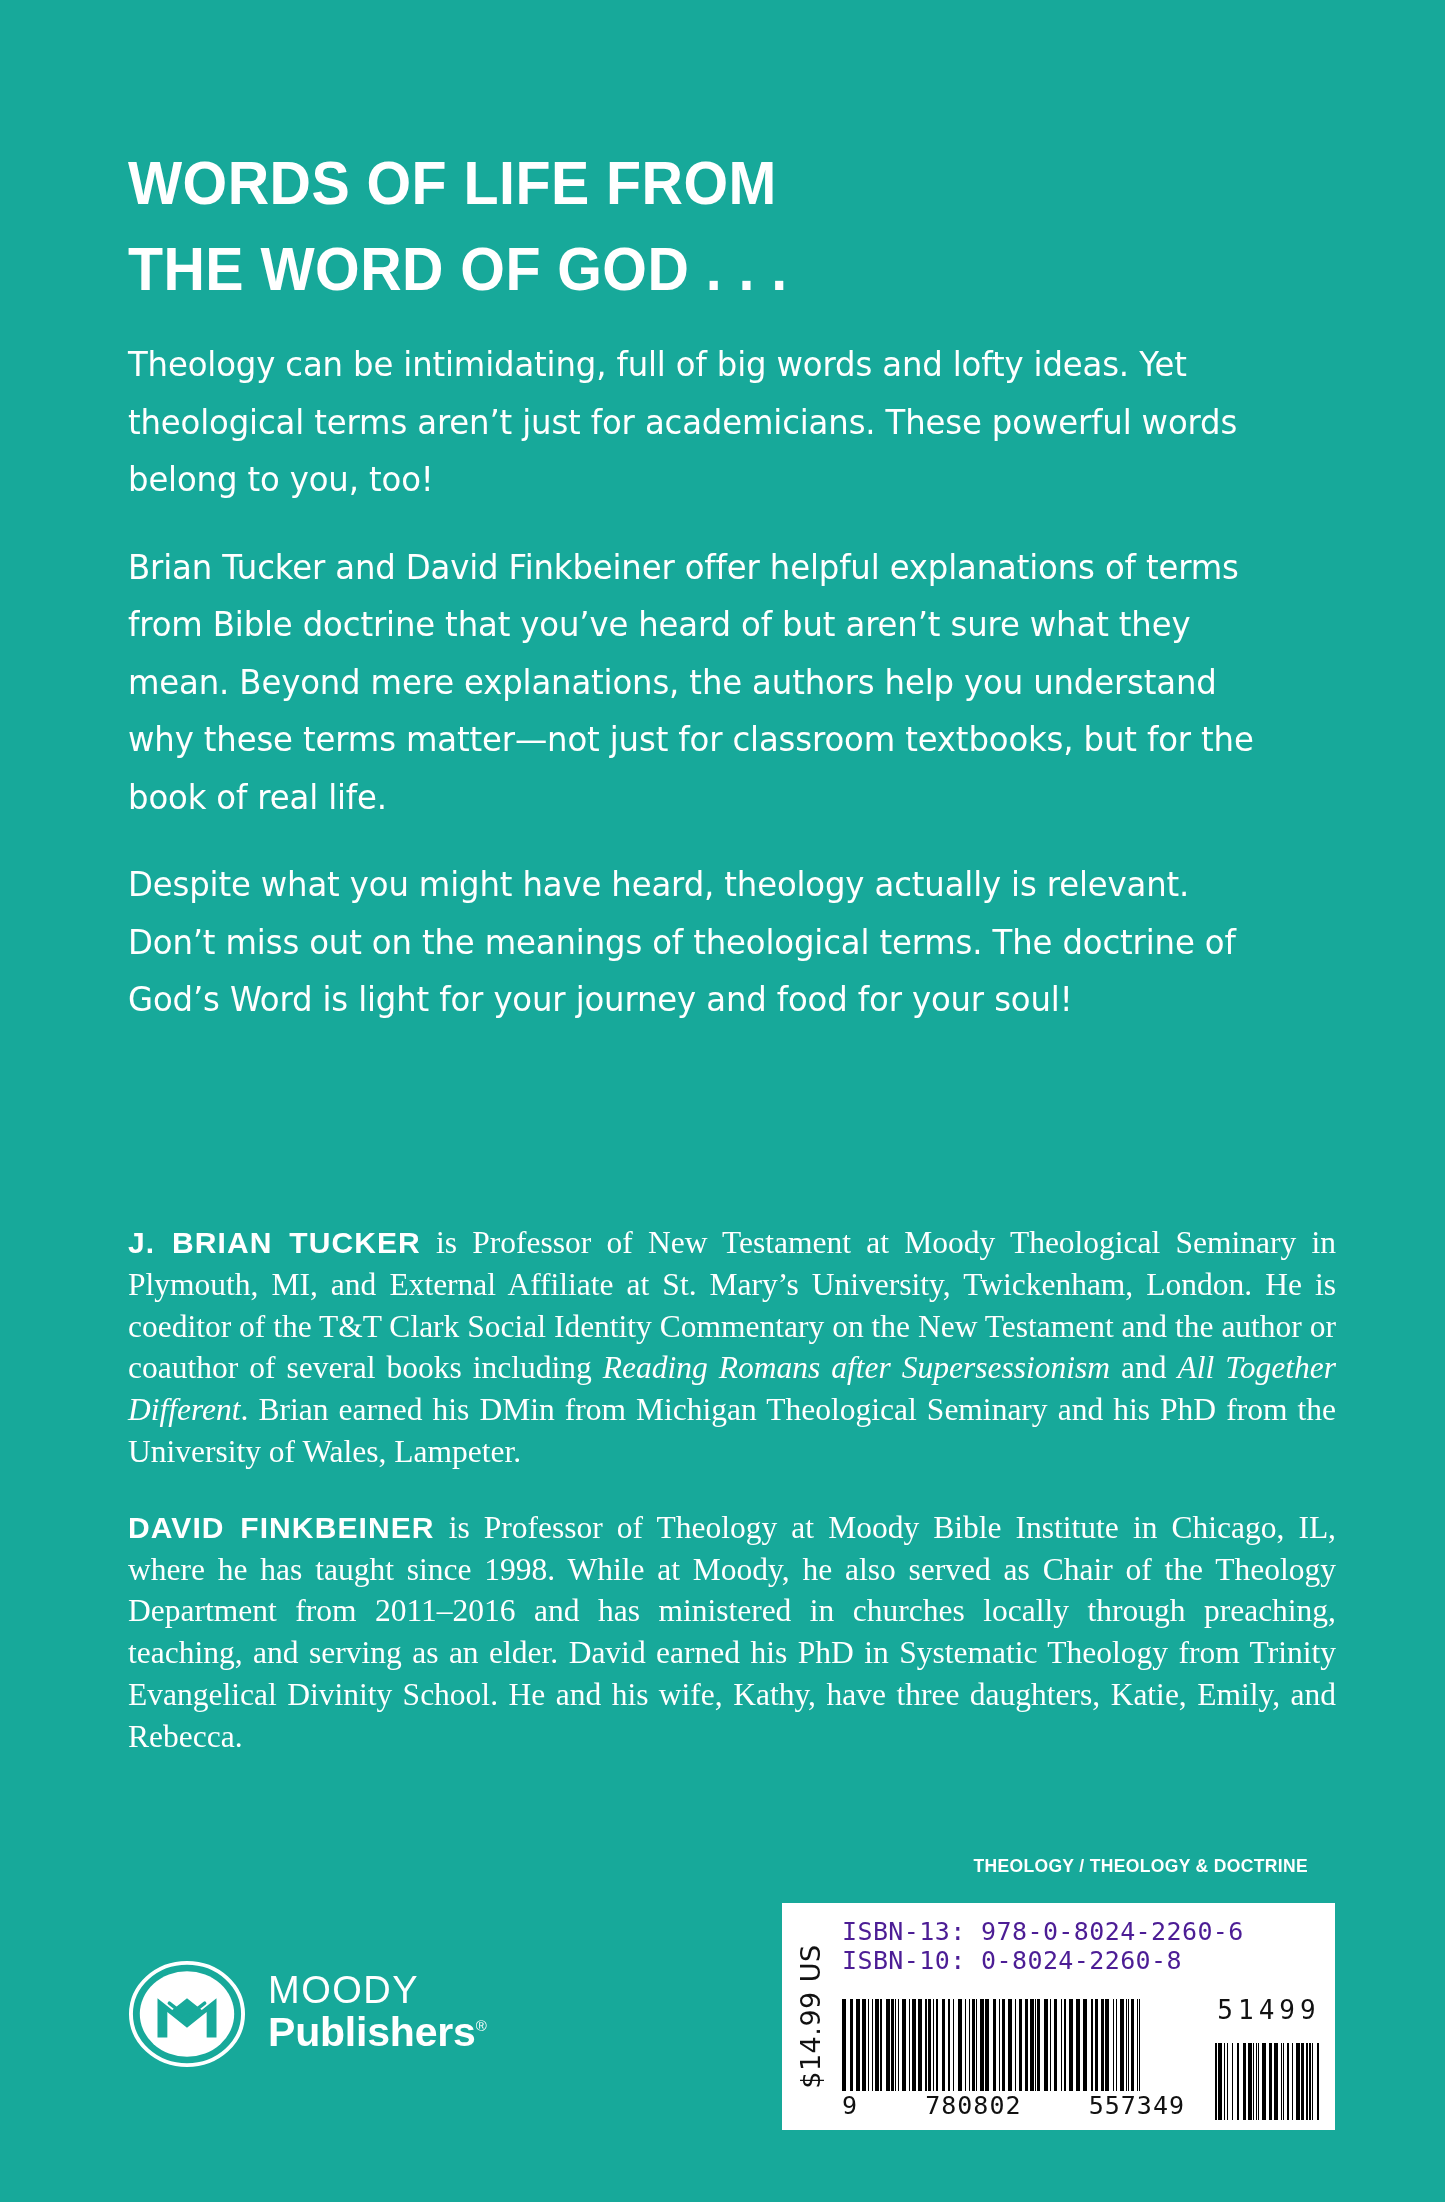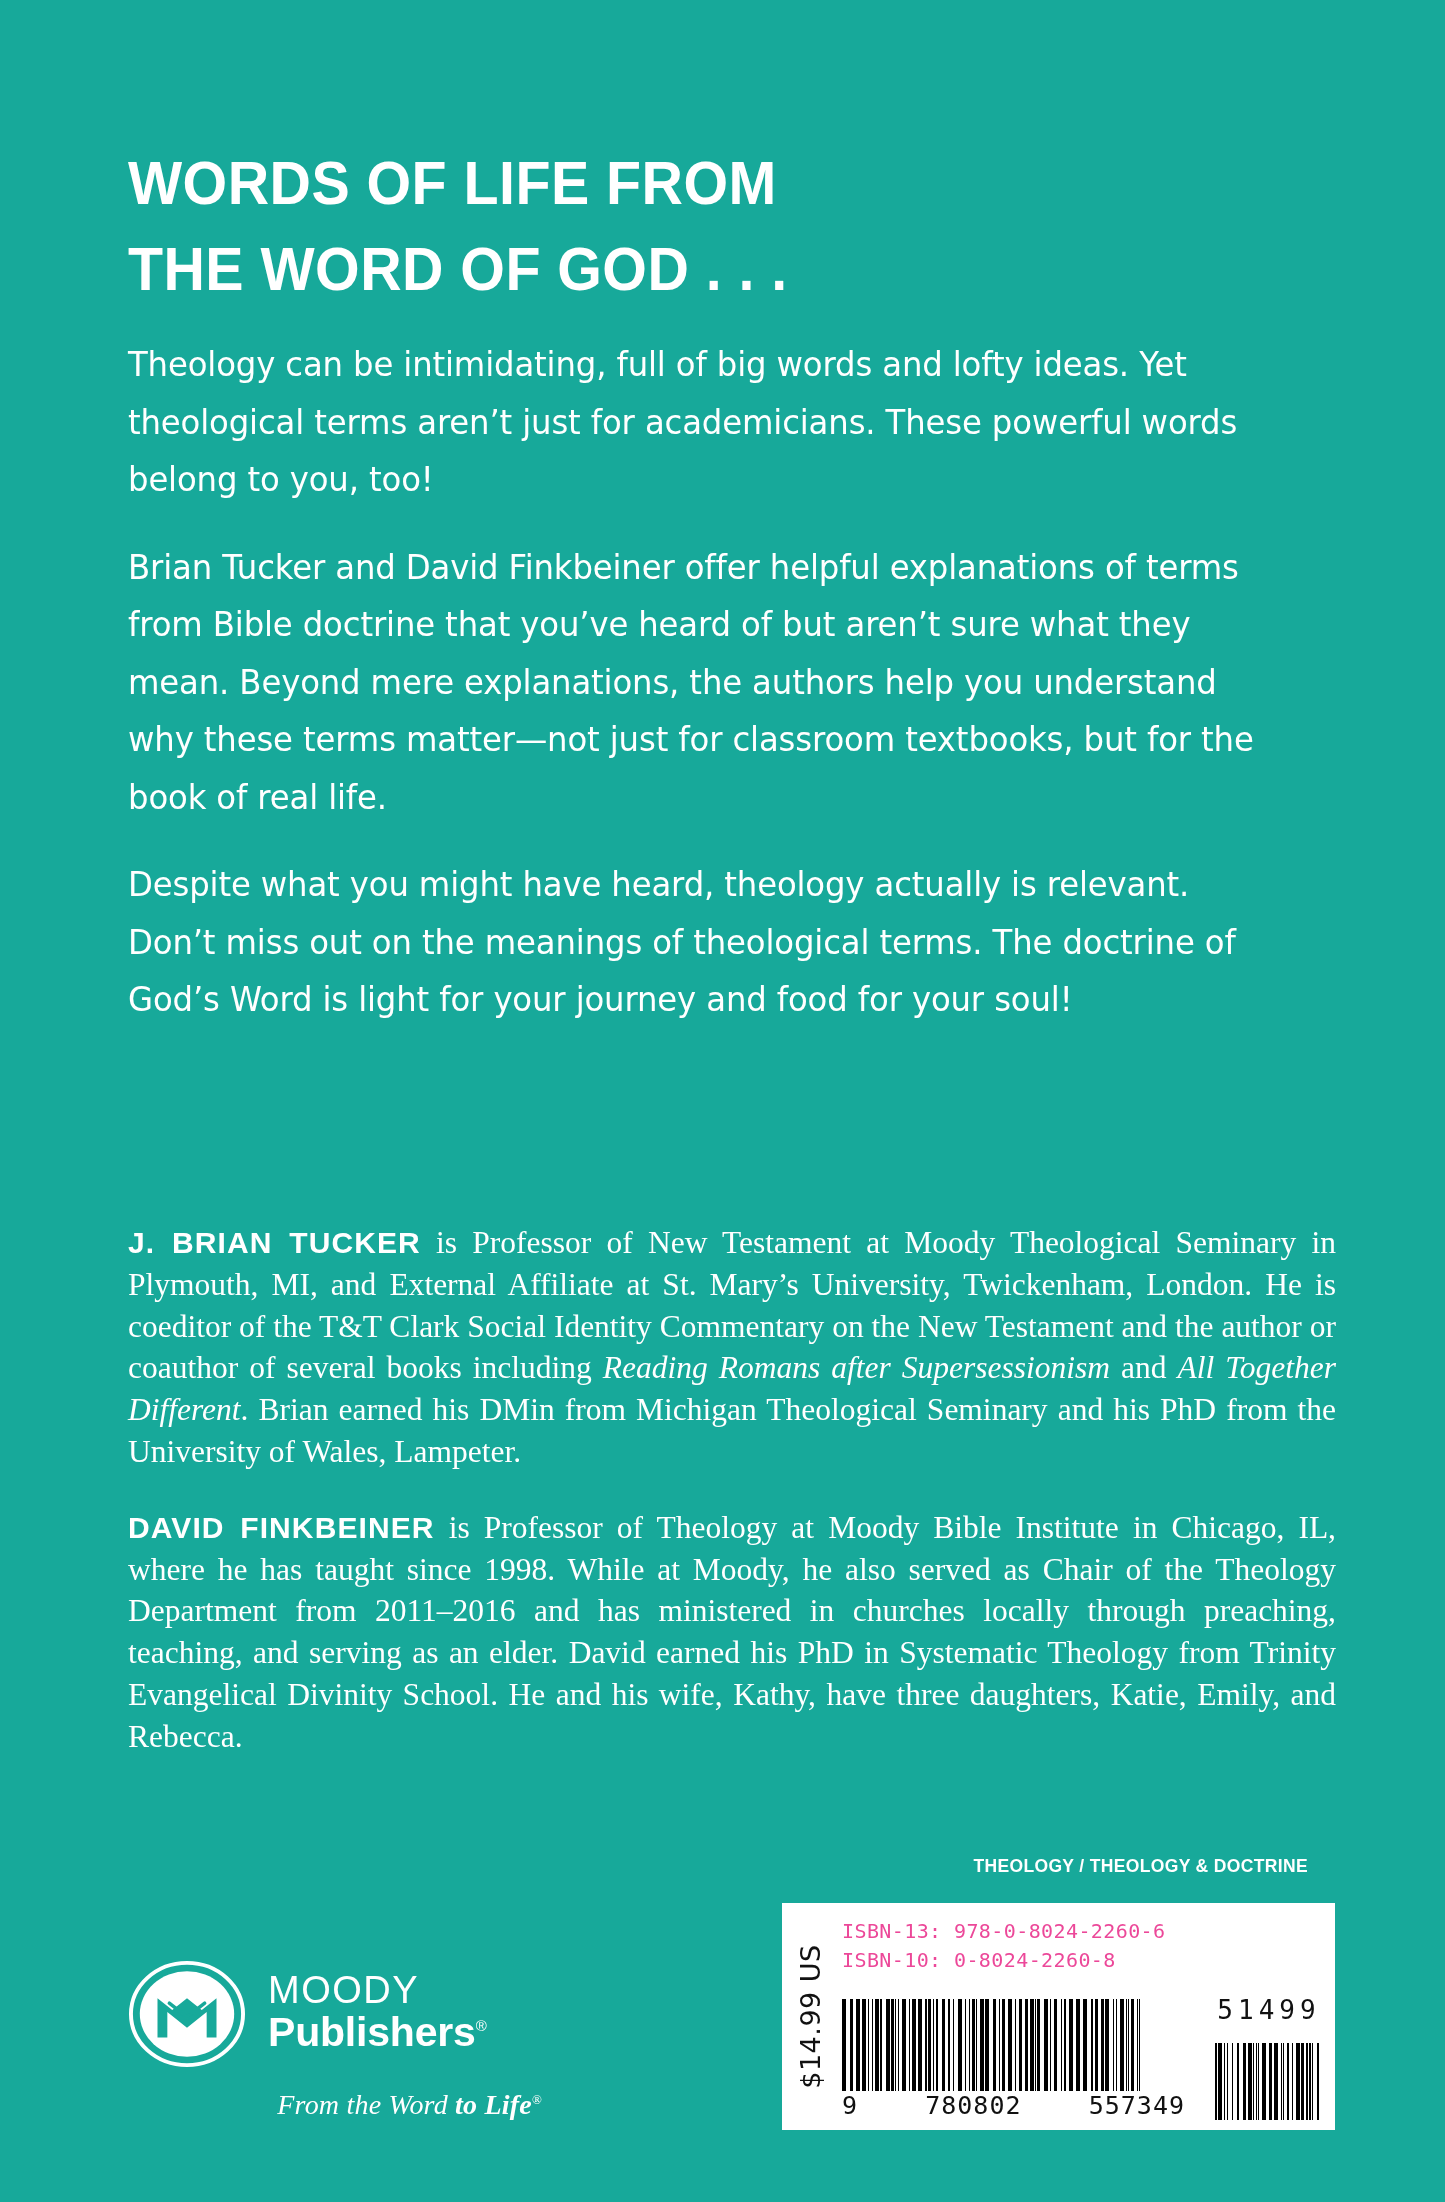--- a/index.html
+++ b/index.html
@@ -123,23 +123,23 @@
     letter-spacing: 0.5px;
   }
   .barcode-main {
     flex: 1;
     padding: 14px 12px 10px 4px;
     display: flex;
     flex-direction: column;
   }
   .isbn-lines {
     font-family: "DejaVu Sans Mono", monospace;
-    font-size: 20px;
+    font-size: 25px;
     line-height: 29px;
-    color: #ec4899;
+    color: #4c1d95;
     letter-spacing: 0.4px;
   }
   .bars-row {
     flex: 1;
     display: flex;
     align-items: flex-end;
     gap: 26px;
     margin-top: 6px;
   }
   .bars-main { flex: 1 1 auto; }
@@ -458,16 +458,15 @@
           <ellipse cx="60" cy="60" rx="48" ry="43.5" fill="#ffffff"></ellipse>
           <path d="M30 84 V44 L45 56 L60 44 L75 56 L90 44 V84 H80 V58 L60 74 L40 58 V84 Z" fill="#17a99a"></path>
           <path d="M42 49 L60 63 L78 49" fill="none" stroke="#17a99a" stroke-width="3.5" stroke-linecap="round"></path>
         </svg>
       </span>
       <span class="logo-words">
         <span class="logo-moody">MOODY</span>
         <span class="logo-pub"><span>Publishers</span><span class="reg">®</span></span>
       </span>
     </div>
-    <div class="tagline"><span>From the Word </span><b>to Life</b><span class="reg">®</span></div>
   </div>
 
 </div>
 
 </body></html>

